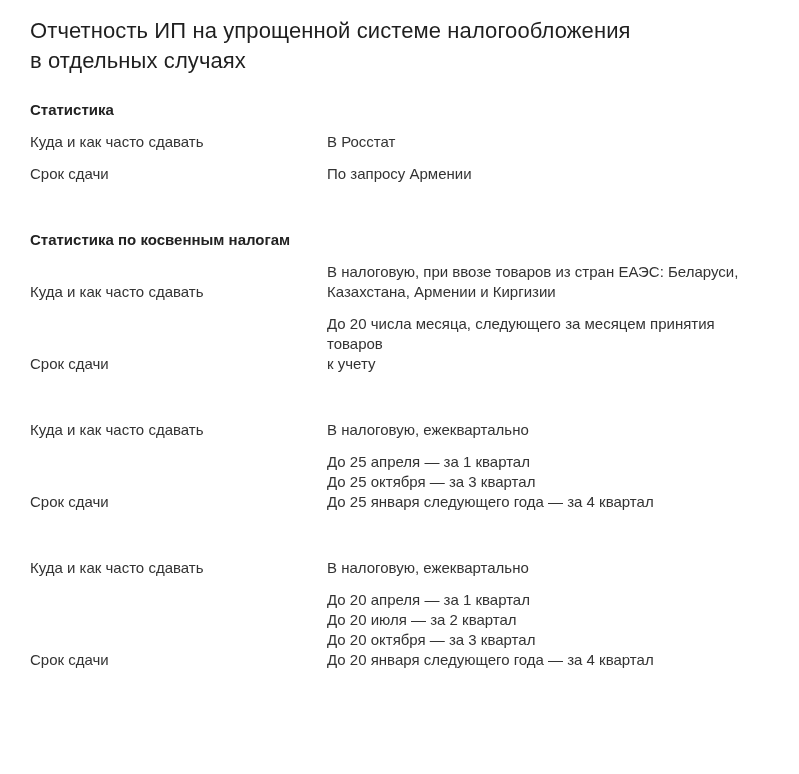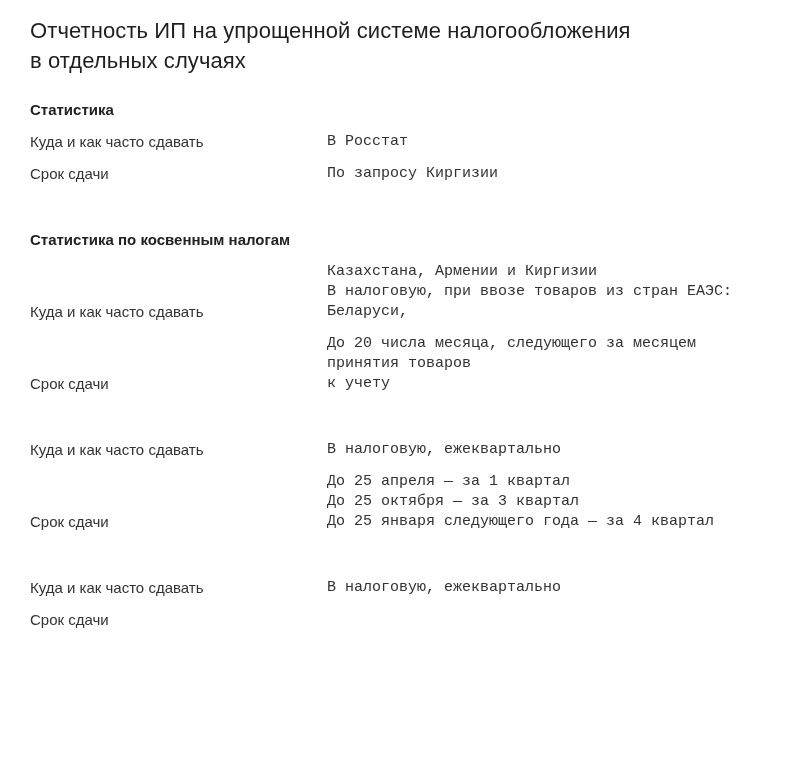--- a/index.html
+++ b/index.html
@@ -42,21 +42,20 @@
     font-size: 15px;
     line-height: 20px;
     color: #333333;
   }
   .row-value {
     flex: 1 1 auto;
     max-width: 443px;
     font-size: 15px;
     line-height: 20px;
     color: #333333;
-    font-family: Liberation Mono, monospace;
   }
   .value-line { min-height: 20px; }
 </style>
 </head>
 <body>
 
 <div class="page">
   <h1 class="title">Отчетность ИП на упрощенной системе налогообложения
 в отдельных случаях</h1>
   <main class="sections">
@@ -64,31 +63,31 @@
         <h2 class="section-heading">Статистика</h2>
         <div class="row">
           <div class="row-label">Куда и как часто сдавать</div>
           <div class="row-value">
             <div class="value-line">В Росстат</div>
           </div>
         </div>
         <div class="row">
           <div class="row-label">Срок сдачи</div>
           <div class="row-value">
-            <div class="value-line">По запросу Киргизии</div>
+            <div class="value-line">По запросу Армении</div>
           </div>
         </div>
       </section>
       <section class="section">
         <h2 class="section-heading">Статистика по косвенным налогам</h2>
         <div class="row">
           <div class="row-label">Куда и как часто сдавать</div>
           <div class="row-value">
+            <div class="value-line">В налоговую, при ввозе товаров из стран ЕАЭС: Беларуси,</div>
             <div class="value-line">Казахстана, Армении и Киргизии</div>
-            <div class="value-line">В налоговую, при ввозе товаров из стран ЕАЭС: Беларуси,</div>
           </div>
         </div>
         <div class="row">
           <div class="row-label">Срок сдачи</div>
           <div class="row-value">
             <div class="value-line">До 20 числа месяца, следующего за месяцем принятия товаров</div>
             <div class="value-line">к учету</div>
           </div>
         </div>
       </section>
@@ -110,17 +109,23 @@
       </section>
       <section class="section">
         <div class="row">
           <div class="row-label">Куда и как часто сдавать</div>
           <div class="row-value">
             <div class="value-line">В налоговую, ежеквартально</div>
           </div>
         </div>
         <div class="row">
           <div class="row-label">Срок сдачи</div>
+          <div class="row-value">
+            <div class="value-line">До 20 апреля — за 1 квартал</div>
+            <div class="value-line">До 20 июля — за 2 квартал</div>
+            <div class="value-line">До 20 октября — за 3 квартал</div>
+            <div class="value-line">До 20 января следующего года — за 4 квартал</div>
+          </div>
         </div>
       </section>
     </main>
 
 </div>
 
 </body></html>

